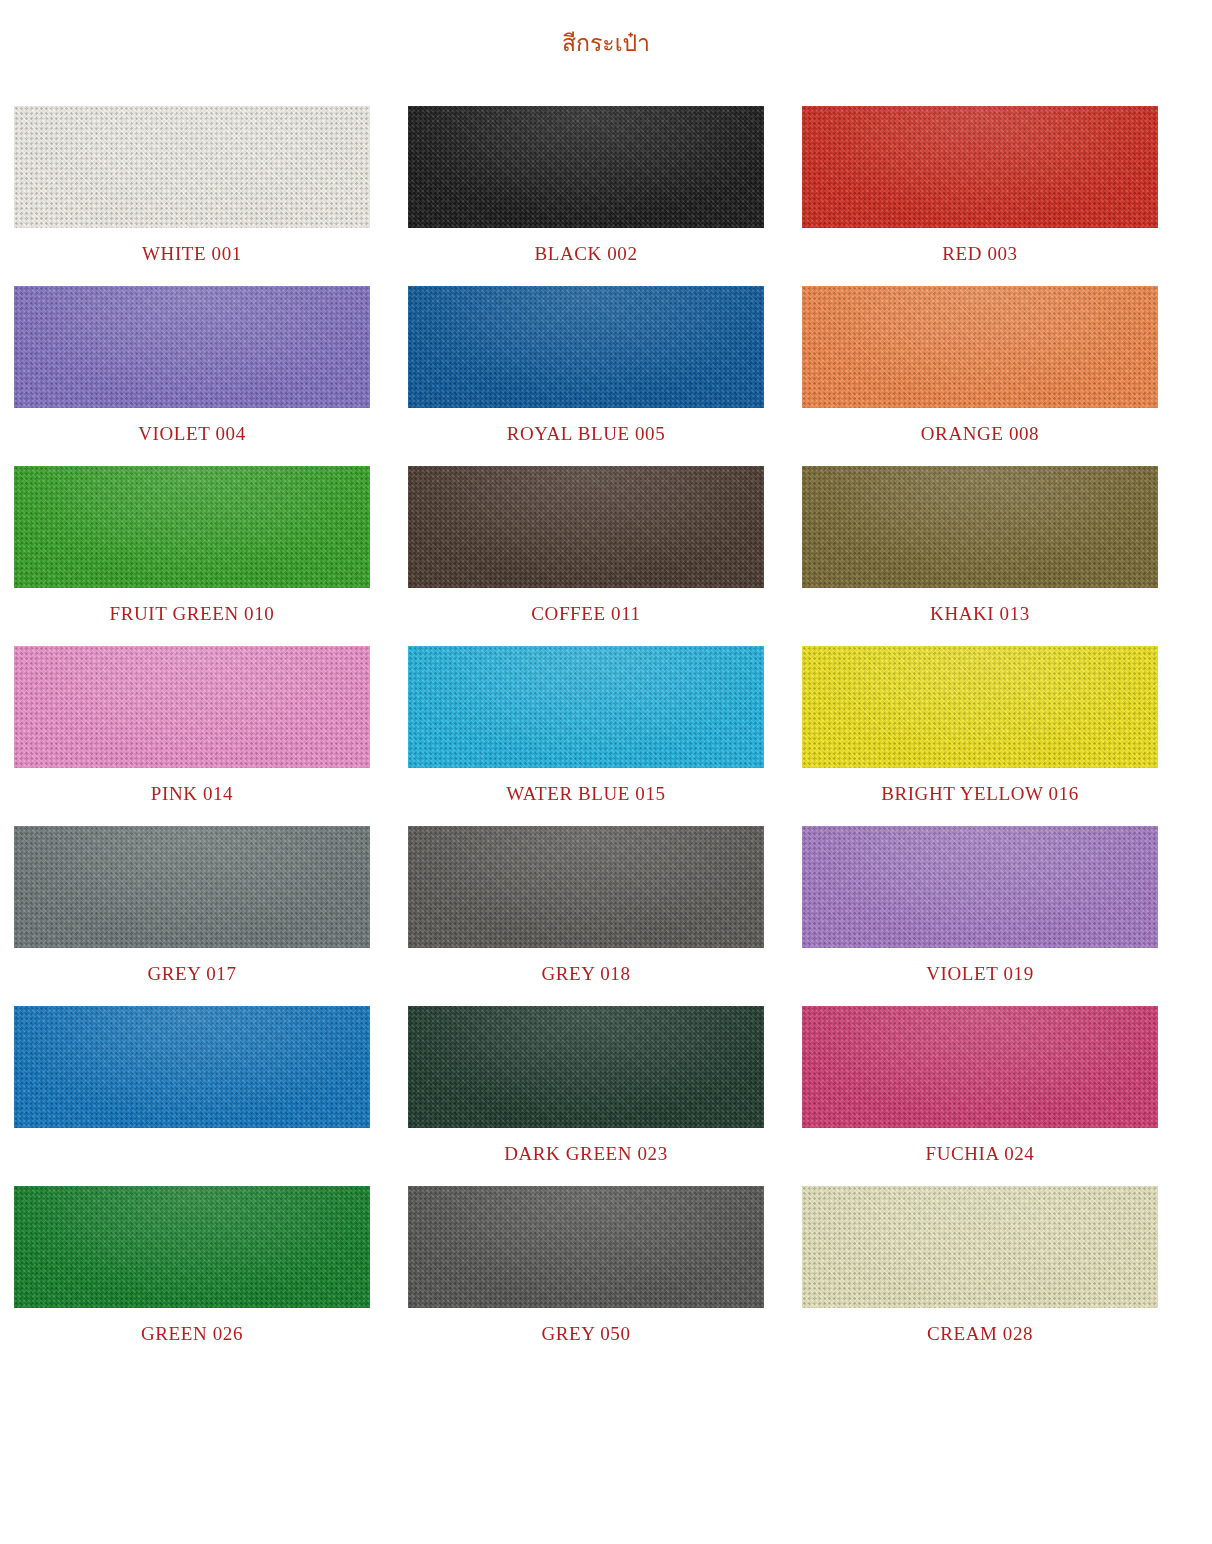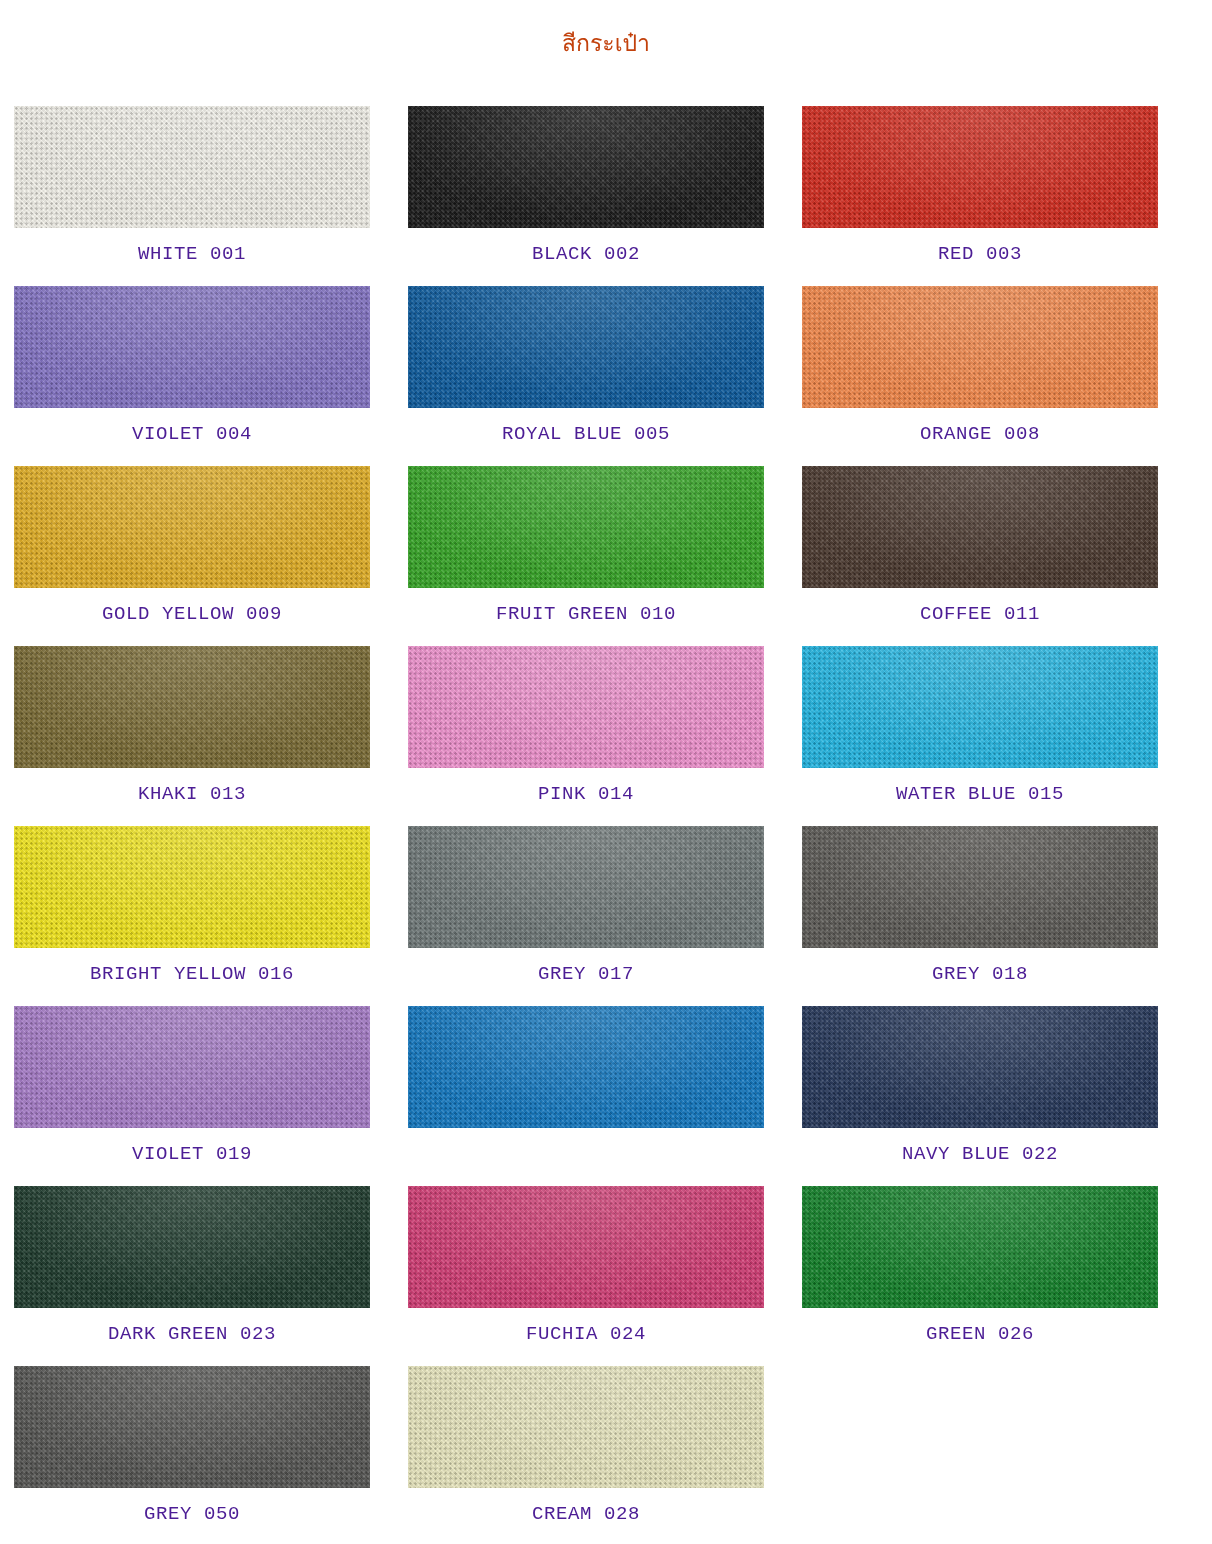--- a/index.html
+++ b/index.html
@@ -76,24 +76,24 @@
       repeating-linear-gradient(-45deg, rgba(255,255,255,0.05) 0 1px, rgba(0,0,0,0.04) 1px 3px),
       radial-gradient(ellipse 80% 120% at 50% 10%, rgba(255,255,255,0.14), rgba(255,255,255,0) 70%);
     pointer-events: none;
   }
   .swatch-label {
     position: absolute;
     left: 0;
     top: 136px;
     width: 356px;
     text-align: center;
-    font-family: Liberation Mono, monospace;
+    font-family: Liberation Serif, serif;
     font-size: 19px;
     line-height: 24px;
-    color: #4c1d95;
+    color: #b91c1c;
     letter-spacing: 0.6px;
     white-space: nowrap;
   }
 </style>
 </head>
 <body>
 
 <div class="page">
 
   <div class="page-title">สีกระเป๋า</div>
@@ -115,24 +115,20 @@
         <div class="swatch-chip" style="background-color: rgb(131, 115, 196);"></div>
         <div class="swatch-label">VIOLET 004</div>
       </div>
       <div class="swatch-cell">
         <div class="swatch-chip" style="background-color: rgb(11, 90, 157);"></div>
         <div class="swatch-label">ROYAL BLUE 005</div>
       </div>
       <div class="swatch-cell">
         <div class="swatch-chip" style="background-color: rgb(244, 136, 74);"></div>
         <div class="swatch-label">ORANGE 008</div>
-      </div>
-      <div class="swatch-cell">
-        <div class="swatch-chip" style="background-color: rgb(226, 175, 37);"></div>
-        <div class="swatch-label">GOLD YELLOW 009</div>
       </div>
       <div class="swatch-cell">
         <div class="swatch-chip" style="background-color: rgb(53, 164, 37);"></div>
         <div class="swatch-label">FRUIT GREEN 010</div>
       </div>
       <div class="swatch-cell">
         <div class="swatch-chip" style="background-color: rgb(74, 56, 46);"></div>
         <div class="swatch-label">COFFEE 011</div>
       </div>
       <div class="swatch-cell">
@@ -160,24 +156,20 @@
         <div class="swatch-label">GREY 018</div>
       </div>
       <div class="swatch-cell">
         <div class="swatch-chip" style="background-color: rgb(166, 124, 200);"></div>
         <div class="swatch-label">VIOLET 019</div>
       </div>
       <div class="swatch-cell">
         <div class="swatch-chip" style="background-color: rgb(17, 119, 192);"></div>
       </div>
       <div class="swatch-cell">
-        <div class="swatch-chip" style="background-color: rgb(36, 54, 89);"></div>
-        <div class="swatch-label">NAVY BLUE 022</div>
-      </div>
-      <div class="swatch-cell">
         <div class="swatch-chip" style="background-color: rgb(29, 58, 44);"></div>
         <div class="swatch-label">DARK GREEN 023</div>
       </div>
       <div class="swatch-cell">
         <div class="swatch-chip" style="background-color: rgb(209, 60, 116);"></div>
         <div class="swatch-label">FUCHIA 024</div>
       </div>
       <div class="swatch-cell">
         <div class="swatch-chip" style="background-color: rgb(18, 129, 40);"></div>
         <div class="swatch-label">GREEN 026</div>

